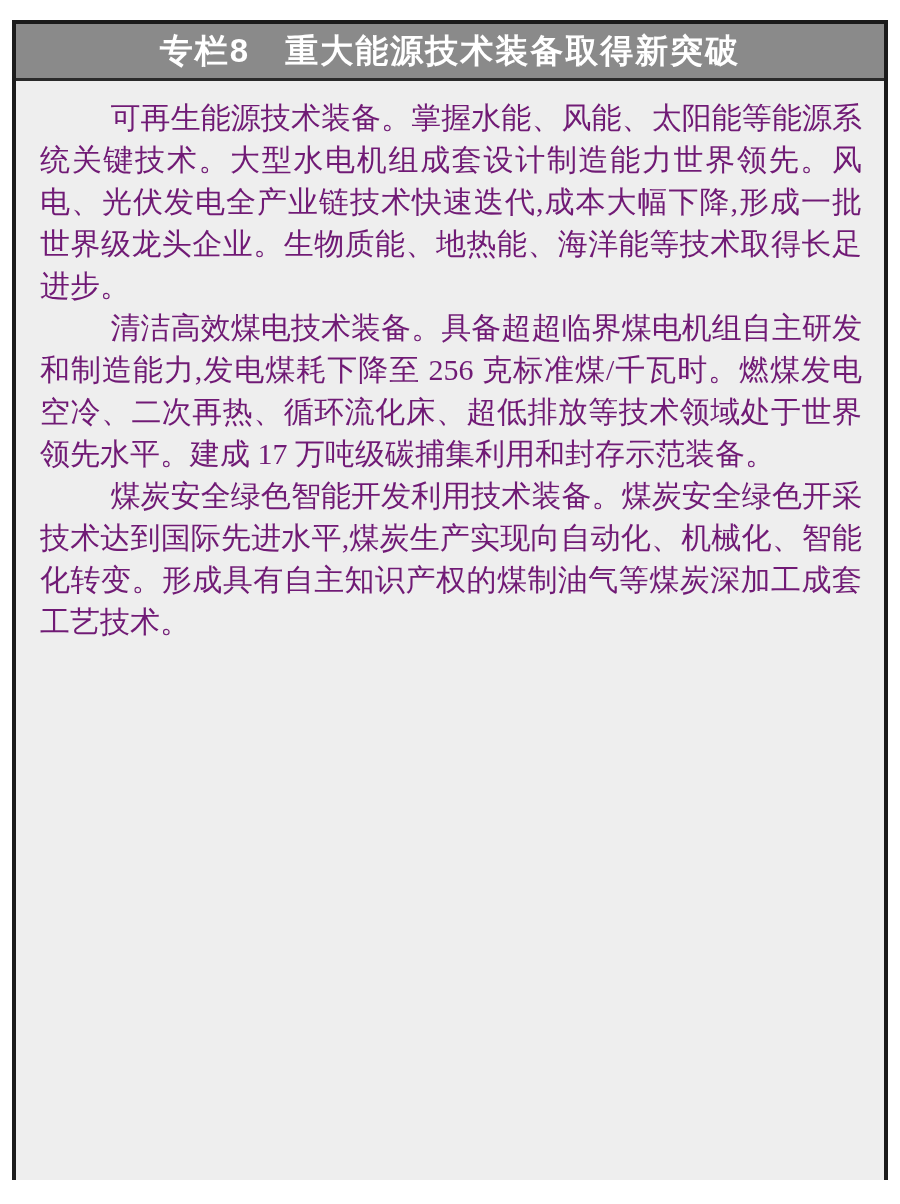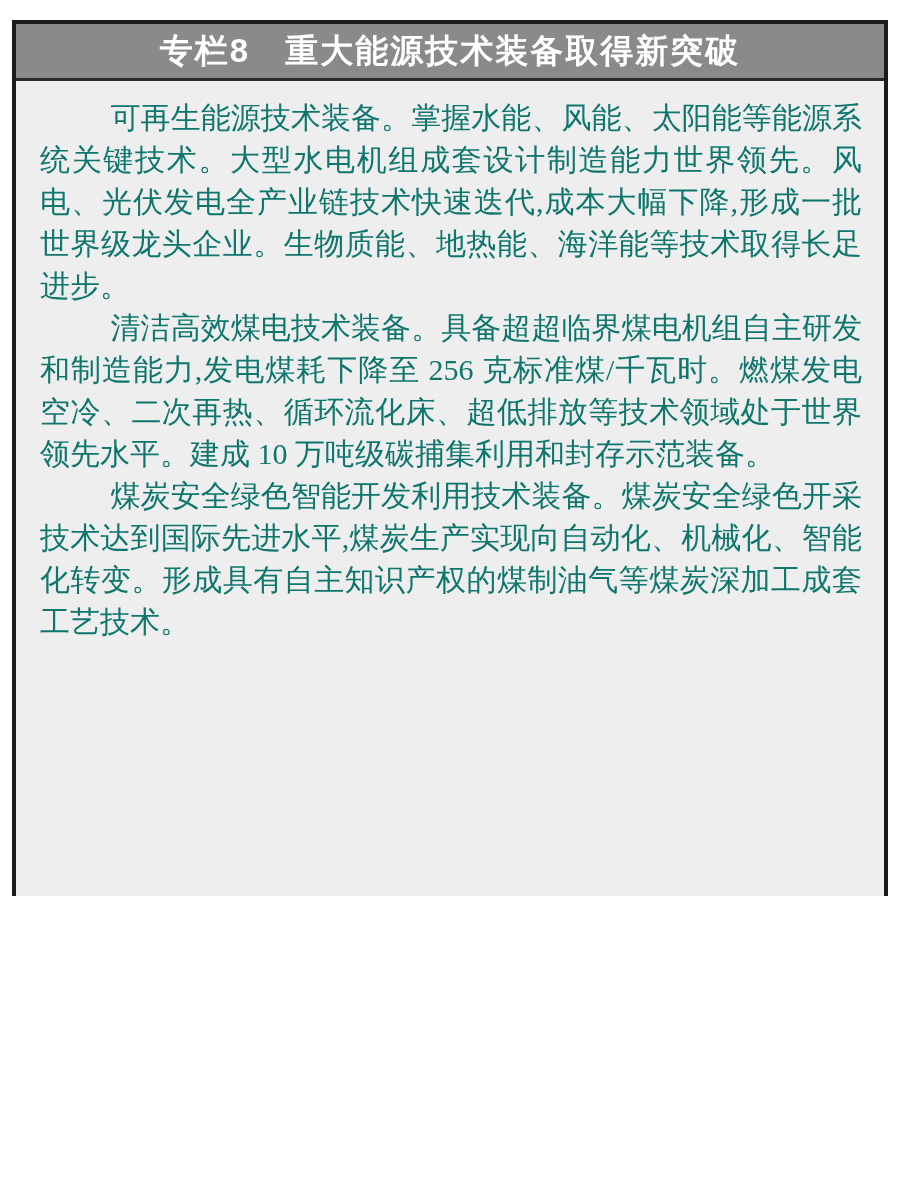--- a/index.html
+++ b/index.html
@@ -3,21 +3,21 @@
 <meta charset="utf-8">
 <style>
   html, body {
     margin: 0;
     padding: 0;
     background: #ffffff;
   }
   .page {
     position: relative;
     width: 900px;
-    height: 896px;
+    height: 1180px;
     background: #ffffff;
     overflow: hidden;
     font-family: "Liberation Serif", "DejaVu Serif", serif;
   }
   .panel {
     position: absolute;
     left: 12px;
     top: 20px;
     width: 876px;
     height: 1168px;
@@ -40,35 +40,35 @@
     font-weight: bold;
     font-size: 33px;
     letter-spacing: 2px;
     white-space: nowrap;
   }
   .panel-body {
     padding: 16px 22px 0 24px;
   }
   .panel-body p {
     margin: 0;
-    color: #0f766e;
+    color: #701a75;
     font-size: 30px;
     line-height: 42px;
     text-indent: 2.35em;
     text-align: justify;
     font-family: "Liberation Serif", "DejaVu Serif", serif;
   }
 </style>
 </head>
 <body>
 
 <div class="page">
   <div class="panel">
     <div class="panel-header">
       <span class="panel-title">专栏8　重大能源技术装备取得新突破</span>
     </div>
     <div class="panel-body">
       <p>可再生能源技术装备。掌握水能、风能、太阳能等能源系统关键技术。大型水电机组成套设计制造能力世界领先。风电、光伏发电全产业链技术快速迭代,成本大幅下降,形成一批世界级龙头企业。生物质能、地热能、海洋能等技术取得长足进步。</p>
-      <p>清洁高效煤电技术装备。具备超超临界煤电机组自主研发和制造能力,发电煤耗下降至 256 克标准煤/千瓦时。燃煤发电空冷、二次再热、循环流化床、超低排放等技术领域处于世界领先水平。建成 10 万吨级碳捕集利用和封存示范装备。</p>
+      <p>清洁高效煤电技术装备。具备超超临界煤电机组自主研发和制造能力,发电煤耗下降至 256 克标准煤/千瓦时。燃煤发电空冷、二次再热、循环流化床、超低排放等技术领域处于世界领先水平。建成 17 万吨级碳捕集利用和封存示范装备。</p>
       <p>煤炭安全绿色智能开发利用技术装备。煤炭安全绿色开采技术达到国际先进水平,煤炭生产实现向自动化、机械化、智能化转变。形成具有自主知识产权的煤制油气等煤炭深加工成套工艺技术。</p>
     </div>
   </div>
 </div>
 
 </body></html>

